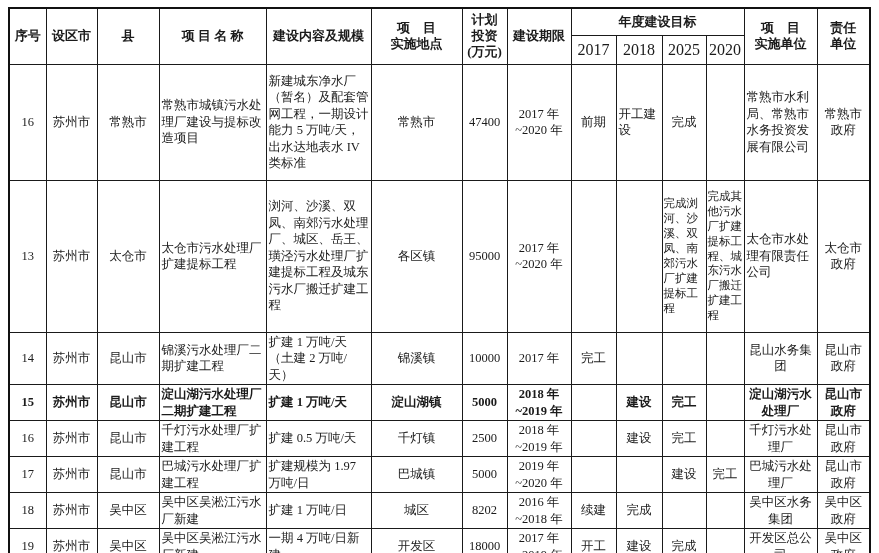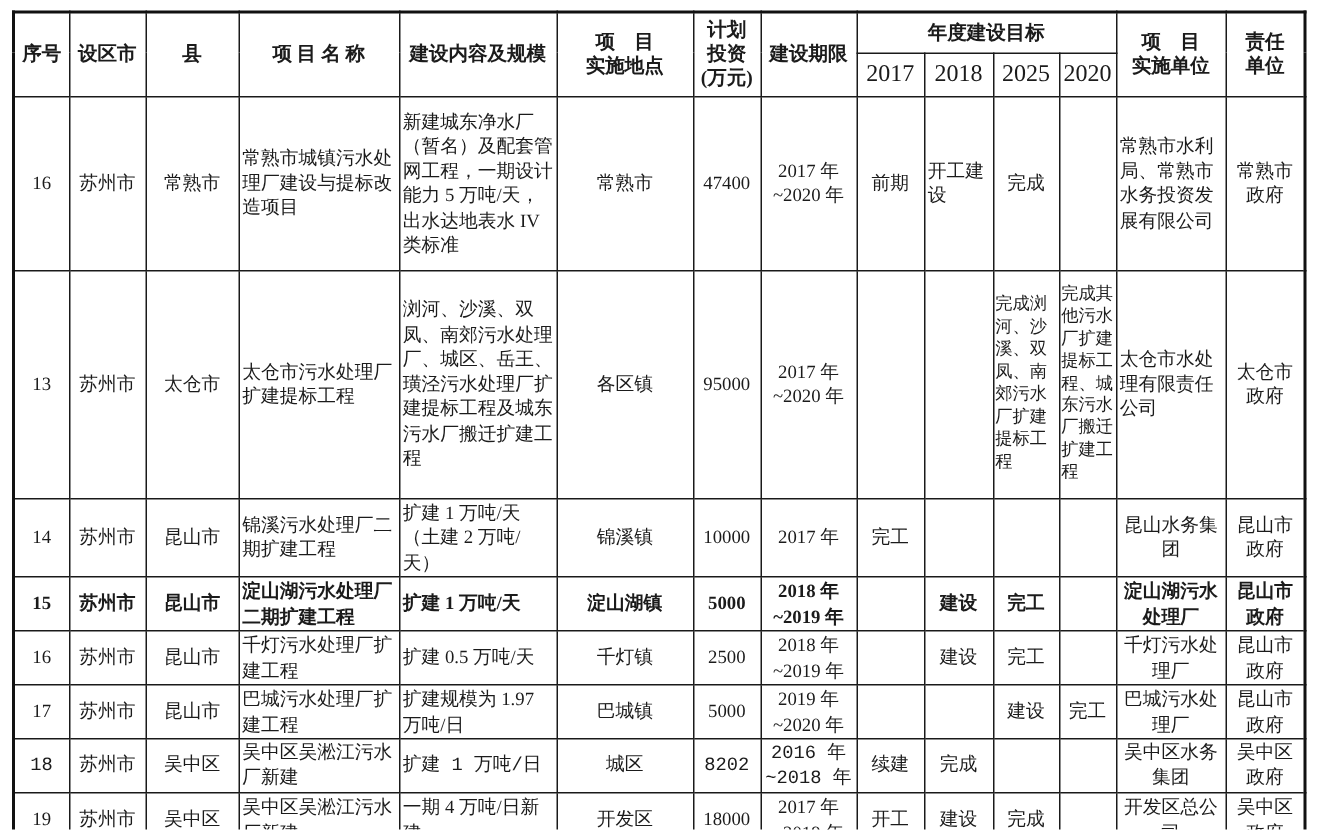--- a/index.html
+++ b/index.html
@@ -25,21 +25,21 @@
   }
   thead tr.years th{font-weight:normal;font-family:"Liberation Serif","DejaVu Serif",serif;font-size:16px;}
   thead tr:nth-child(1){height:27px;}
   thead tr:nth-child(2){height:29px;}
   tbody tr:nth-child(1){height:116px;}
   tbody tr:nth-child(2){height:152px;}
   tbody tr:nth-child(3){height:34px;}
   tbody tr:nth-child(4){height:34px;font-weight:bold;}
   tbody tr:nth-child(5){height:32px;}
   tbody tr:nth-child(6){height:35px;}
-  tbody tr:nth-child(7){height:34px;font-family:Liberation Mono, monospace;}
+  tbody tr:nth-child(7){height:34px;}
   tbody tr:nth-child(8){height:31px;}
   td.ta-l{text-align:left;}
   td.fs-s{font-size:11.5px;padding:1px;line-height:1.3;}
   td.cell-period{white-space:pre-line;}
 </style>
 </head>
 <body>
 
 <div class="page">
   <table>

